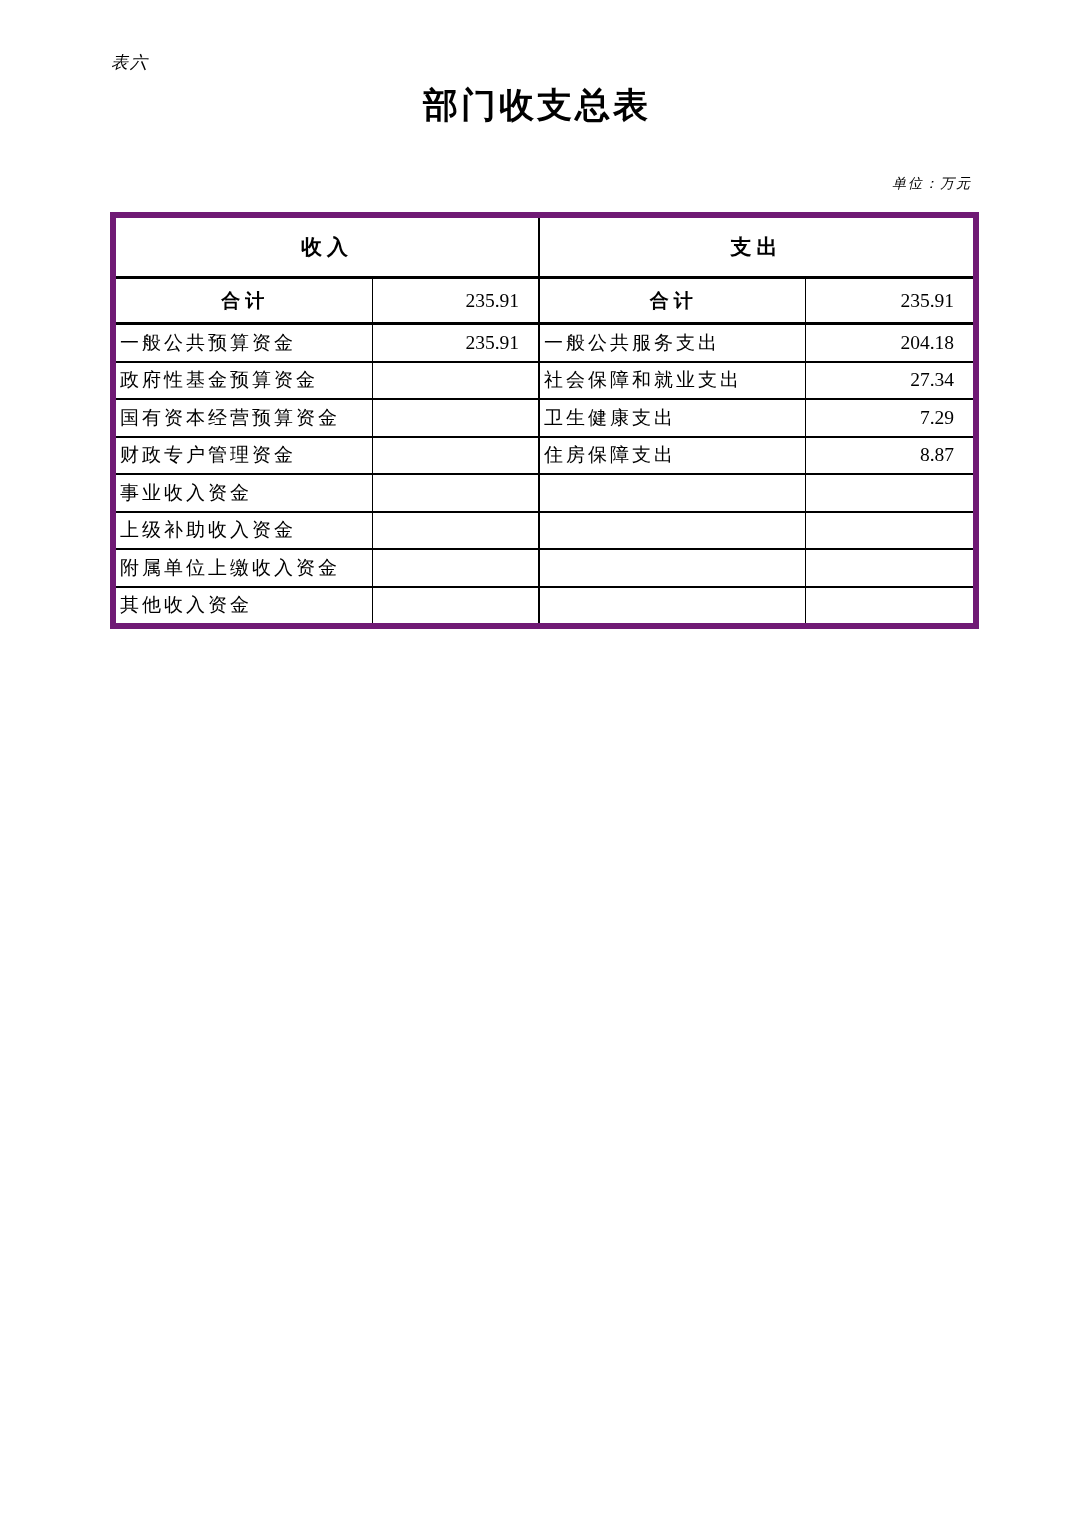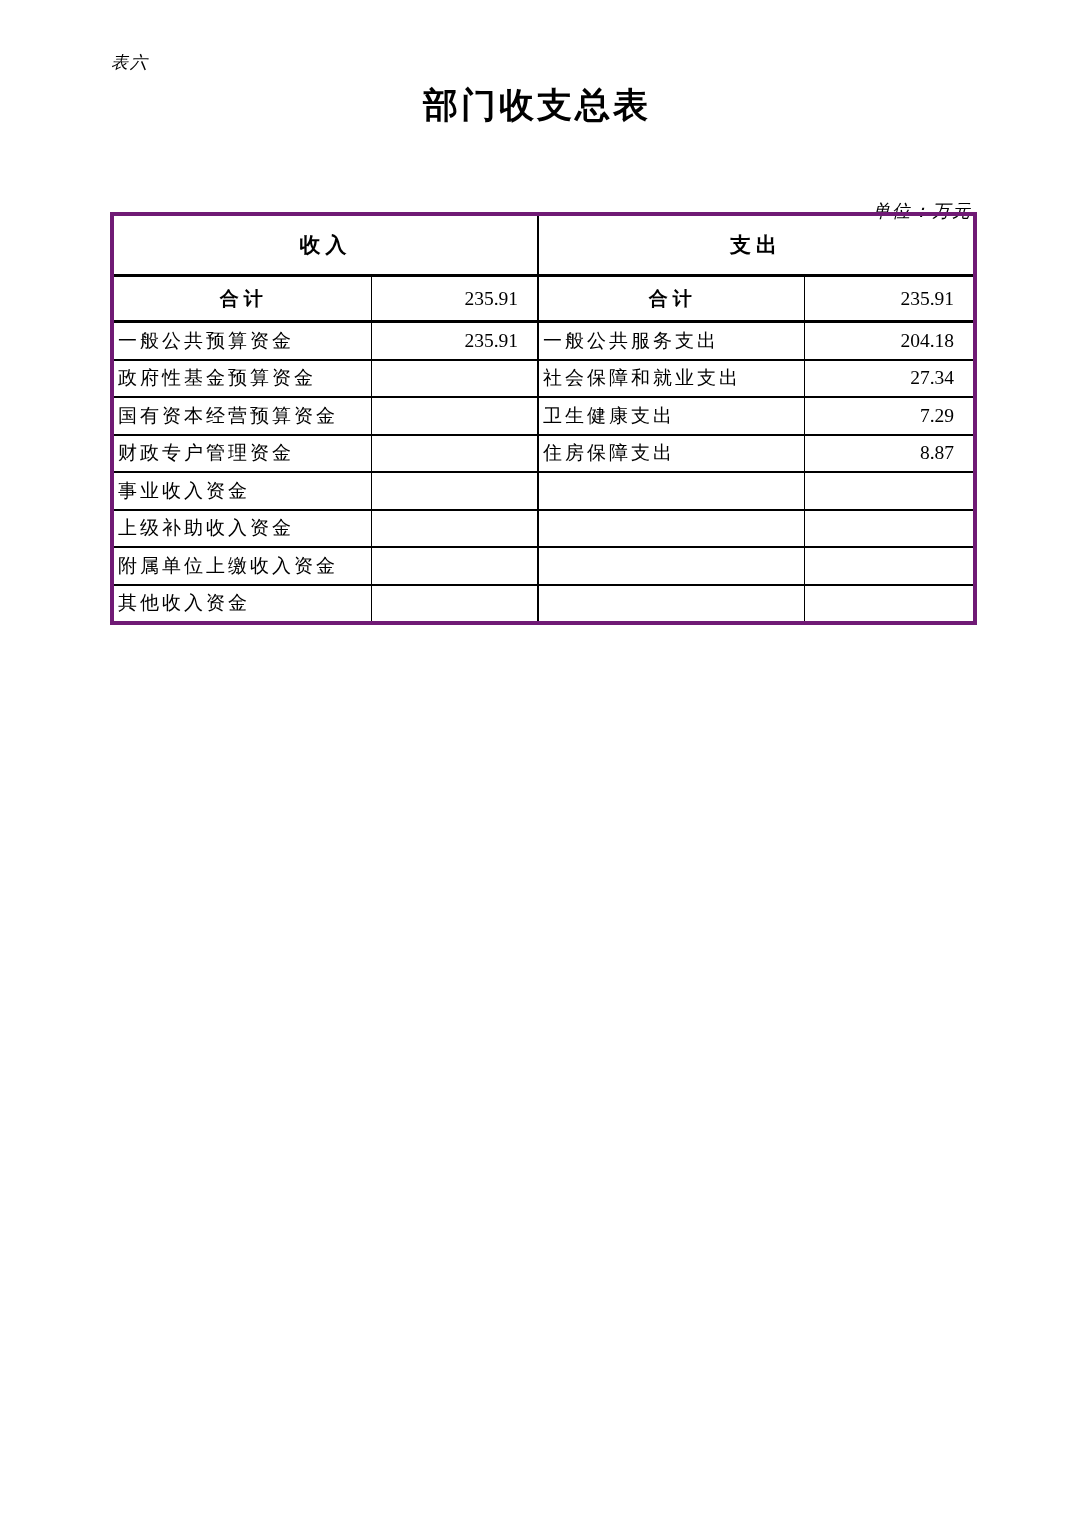--- a/index.html
+++ b/index.html
@@ -33,33 +33,32 @@
     margin: 0;
     text-align: center;
     font-size: 35px;
     font-weight: bold;
     letter-spacing: 3px;
   }
   .unit-note {
     position: absolute;
     top: 175px;
     right: 102px;
-    font-size: 18px;
+    font-size: 14px;
     font-style: italic;
     letter-spacing: 2px;
-    margin-top: 24px;
   }
   table.budget-table {
     position: absolute;
     left: 110px;
     top: 212px;
     width: 863px;
     border-collapse: collapse;
     table-layout: fixed;
-    border: 4px solid #701a75;
+    border: 6px solid #701a75;
   }
   .budget-table th,
   .budget-table td {
     border: 1px solid #000000;
     border-top-width: 2px;
     border-bottom-width: 2px;
     overflow: hidden;
     white-space: nowrap;
     vertical-align: middle;
     padding: 0;

